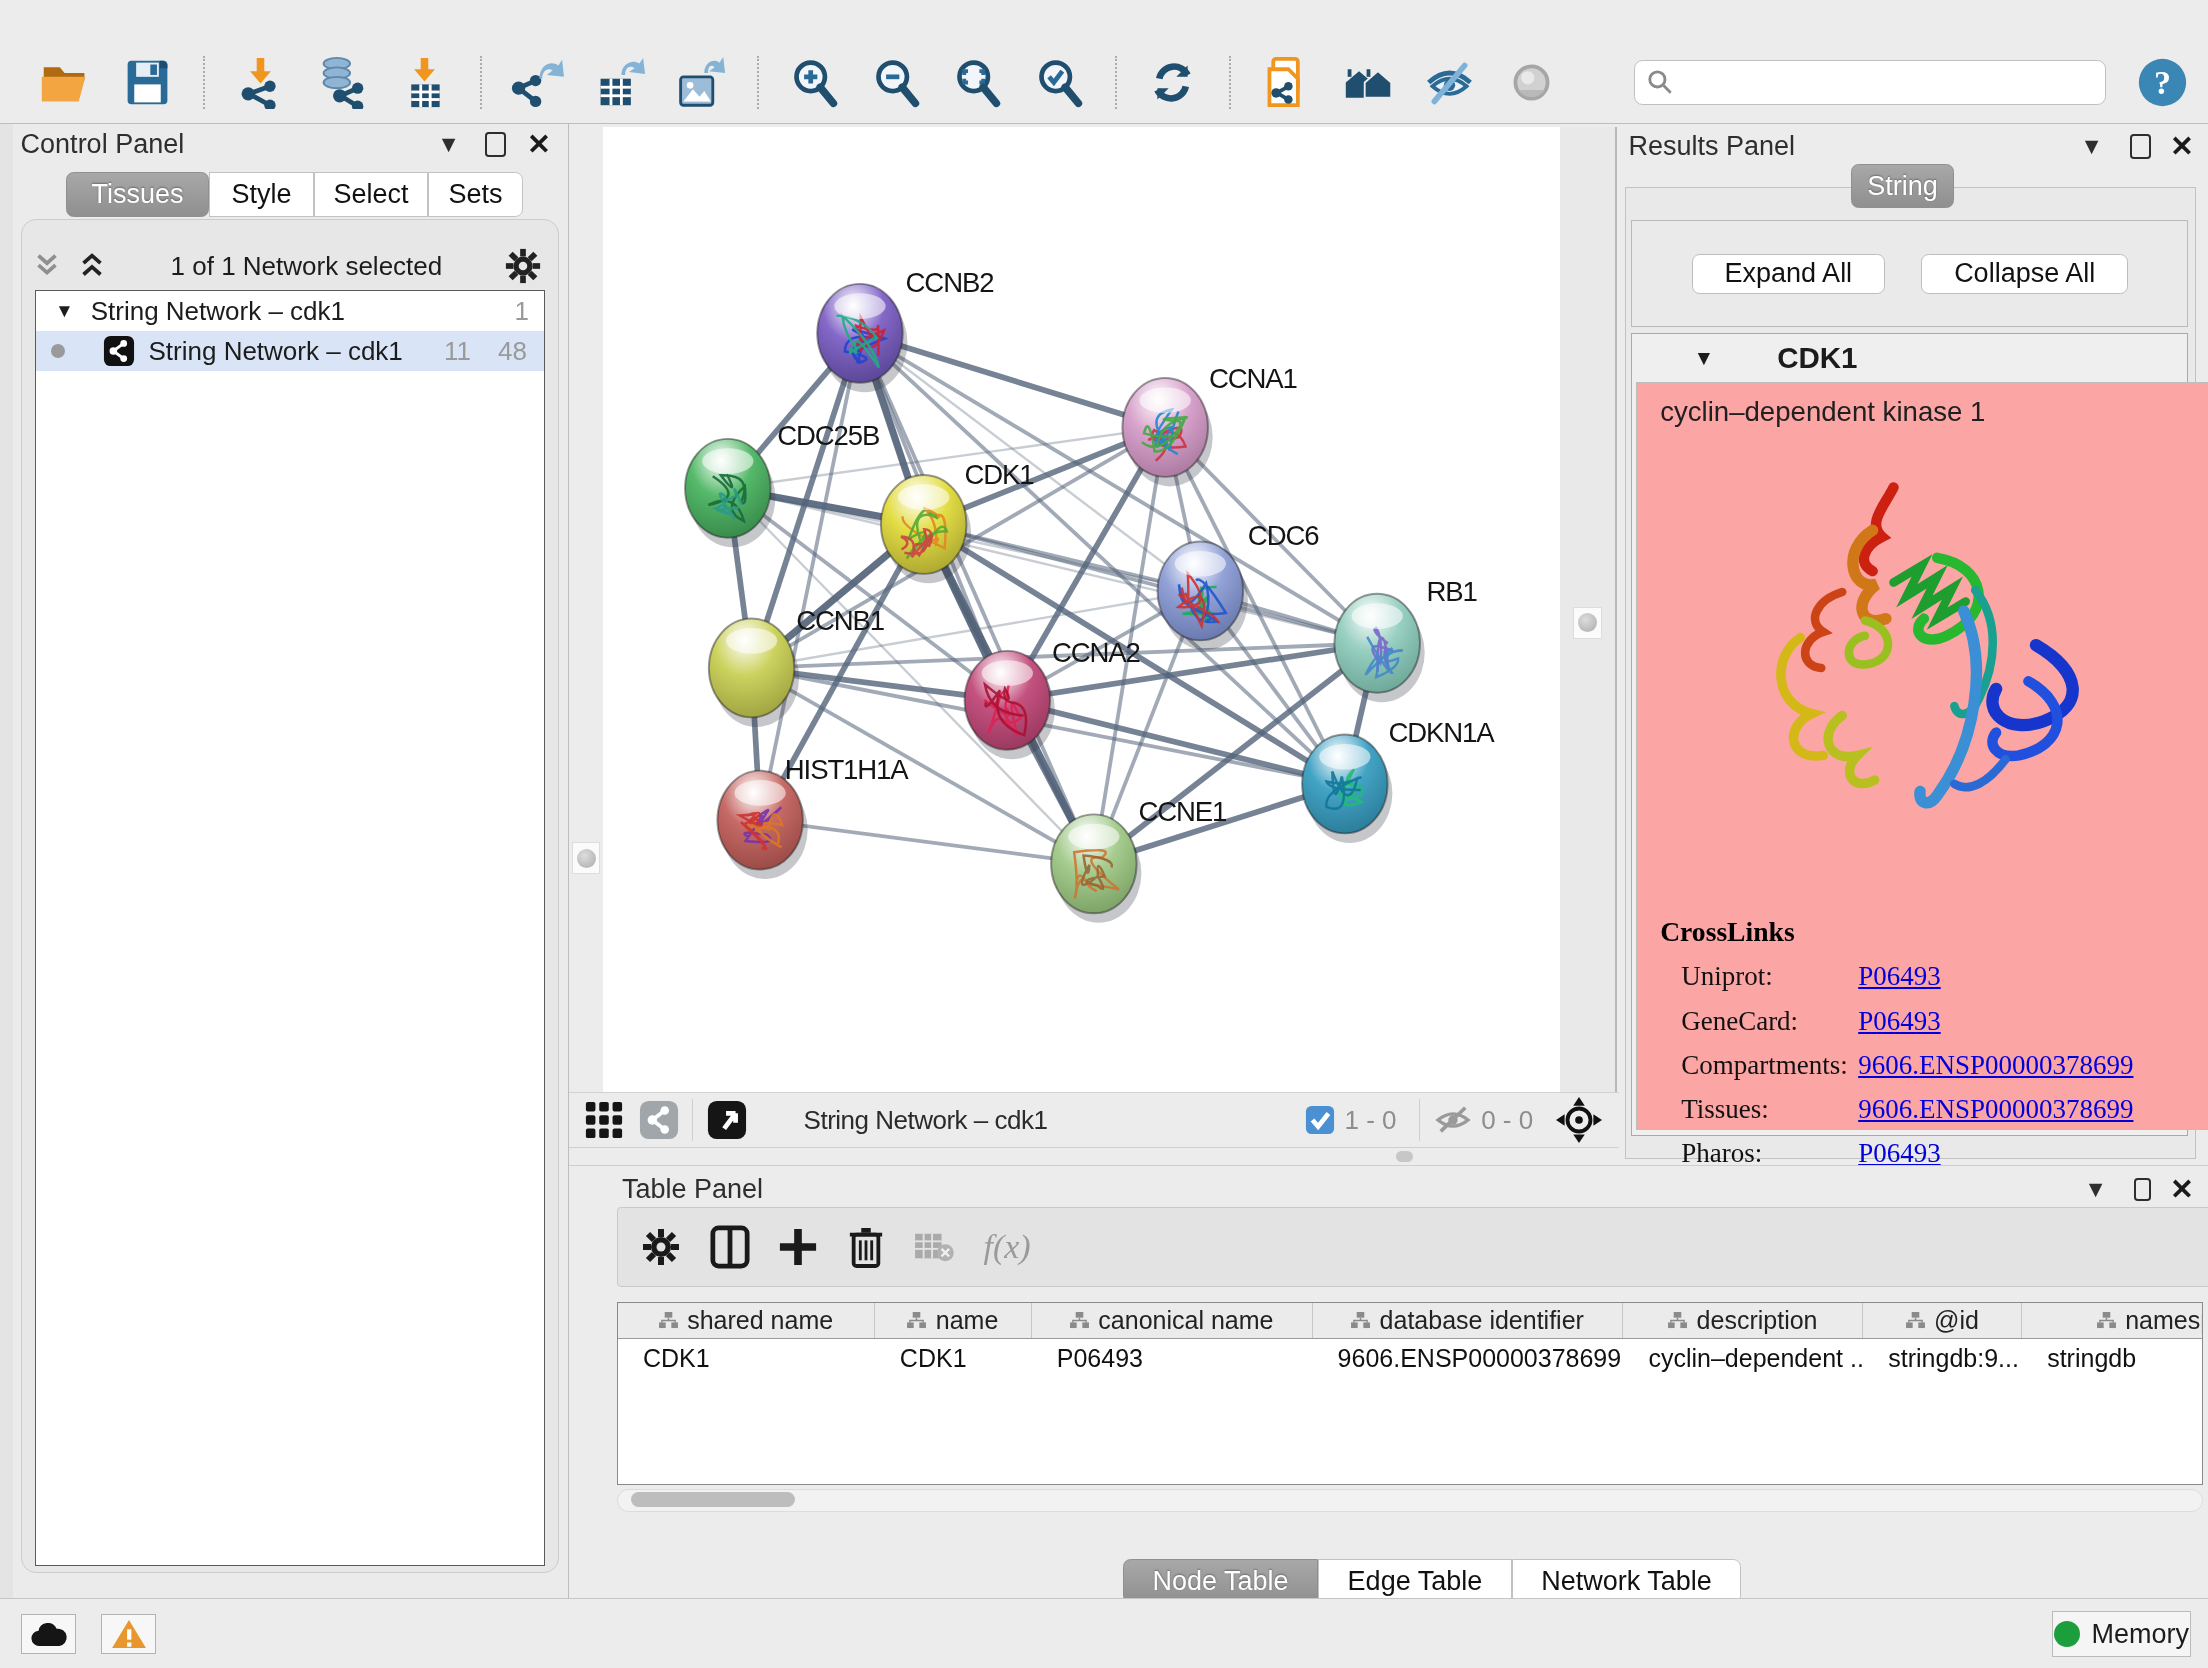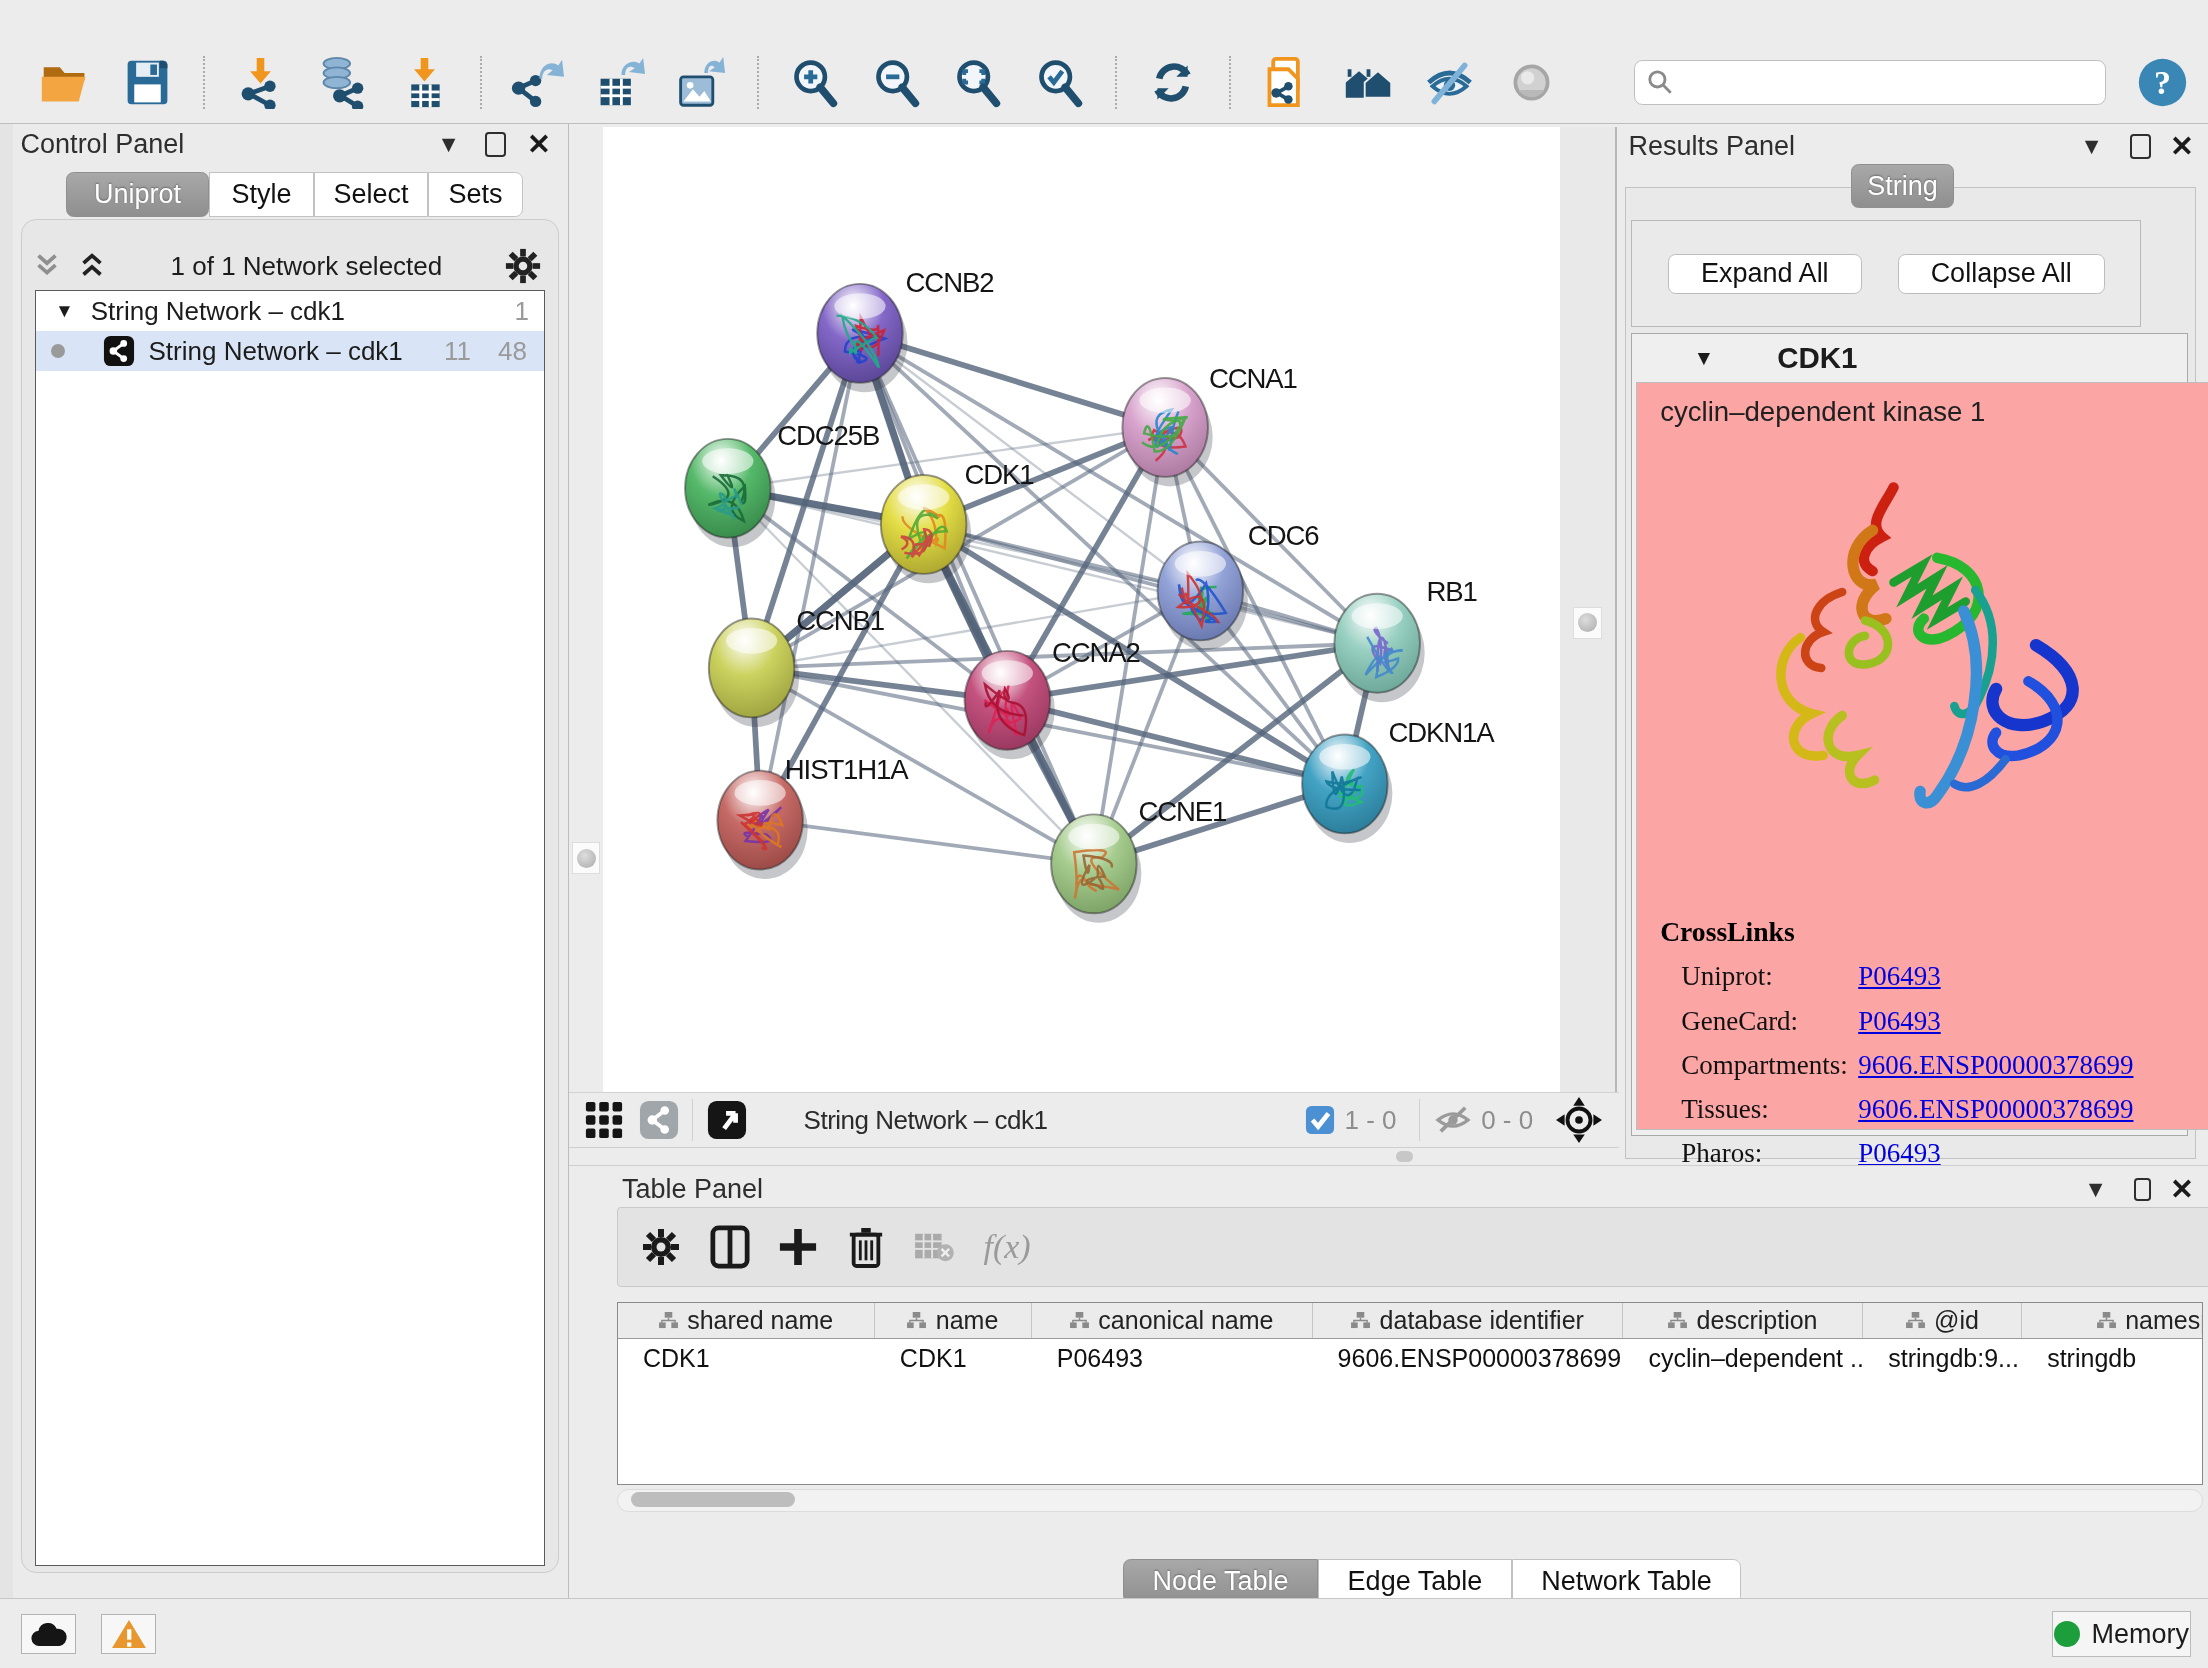--- a/index.html
+++ b/index.html
@@ -59,21 +59,21 @@
   .nt-count{font-size:26px;color:#8d8d8d;margin:0 9.5px;}
   #net-splitdot{position:absolute;left:827px;top:1027px;width:17px;height:11.4px;border-radius:5.7px;
       background:#c7c7c7;}
   .node-label{font-size:29px;fill:#141414;font-family:"Liberation Sans",sans-serif;letter-spacing:-1.2px;}
   
   #results-panel{position:absolute;left:1619px;top:124px;width:590px;height:1041px;background:#ececec;}
   #rp-head{position:absolute;left:9.5px;top:5.7px;right:9.5px;height:34px;display:flex;align-items:center;}
   #rp-outer{position:absolute;left:5.7px;top:63px;width:571px;height:972px;background:#e9e9e9;
       border:1px solid #c2c2c2;}
   #rp-tab{position:absolute;left:232px;top:40px;width:103px;height:44px;border-radius:7.6px;z-index:3;}
-  #rp-btnbox{position:absolute;left:5.7px;top:32px;width:510px;height:107px;background:#eaeaea;
+  #rp-btnbox{position:absolute;left:5.7px;top:32px;width:557px;height:107px;background:#eaeaea;
       border:1px solid #b9b9b9;display:flex;align-items:center;justify-content:center;gap:36px;}
   .rp-btn{height:40px;background:#fff;border:1px solid #bdbdbd;border-radius:7.6px;font-size:27px;
       display:flex;align-items:center;justify-content:center;padding:0 32px;color:#111;}
   #rp-section{position:absolute;left:5.7px;top:145px;width:557px;height:803px;background:#efefef;
       border:1px solid #a9a9a9;}
   #rp-sec-head{position:absolute;left:0;top:0;right:0;height:47px;display:flex;align-items:center;}
   #rp-inner{position:absolute;left:3.8px;top:48px;width:626px;height:748px;background:#fca5a5;
       border:1px solid #bdbdbd;}
   #rp-desc{position:absolute;left:23px;top:13.3px;font-size:27.6px;color:#202020;}
   #protein-img{position:absolute;left:114px;top:95px;}
@@ -300,21 +300,21 @@
   </div>
 
   <div id="control-panel">
     <div id="cp-head">
       <span class="panel-title">Control Panel</span>
       <span style="margin-left:auto;margin-right:25px" class="hdr-caret">▼</span>
       <span class="hdr-box" style="margin-right:21px"></span>
       <span class="hdr-x" style="margin-right:9.5px">✕</span>
     </div>
     <div id="cp-tabs">
-      <div class="tab sel" style="width:143px;border-radius:7.6px">Uniprot</div>
+      <div class="tab sel" style="width:143px;border-radius:7.6px">Tissues</div>
       <div class="tab" style="width:105px">Style</div>
       <div class="tab" style="width:114px">Select</div>
       <div class="tab" style="width:95px;border-radius:0 7.6px 7.6px 0">Sets</div>
     </div>
     <div id="cp-group">
       <div id="cp-toolrow">
         <svg width="32" height="32" viewBox="0 0 34 34">
             <g stroke="#8f8f8f" stroke-width="4" fill="none">
               <path d="M8 6 l9 8 9-8"></path>
               <path d="M8 16 l9 8 9-8"></path>

